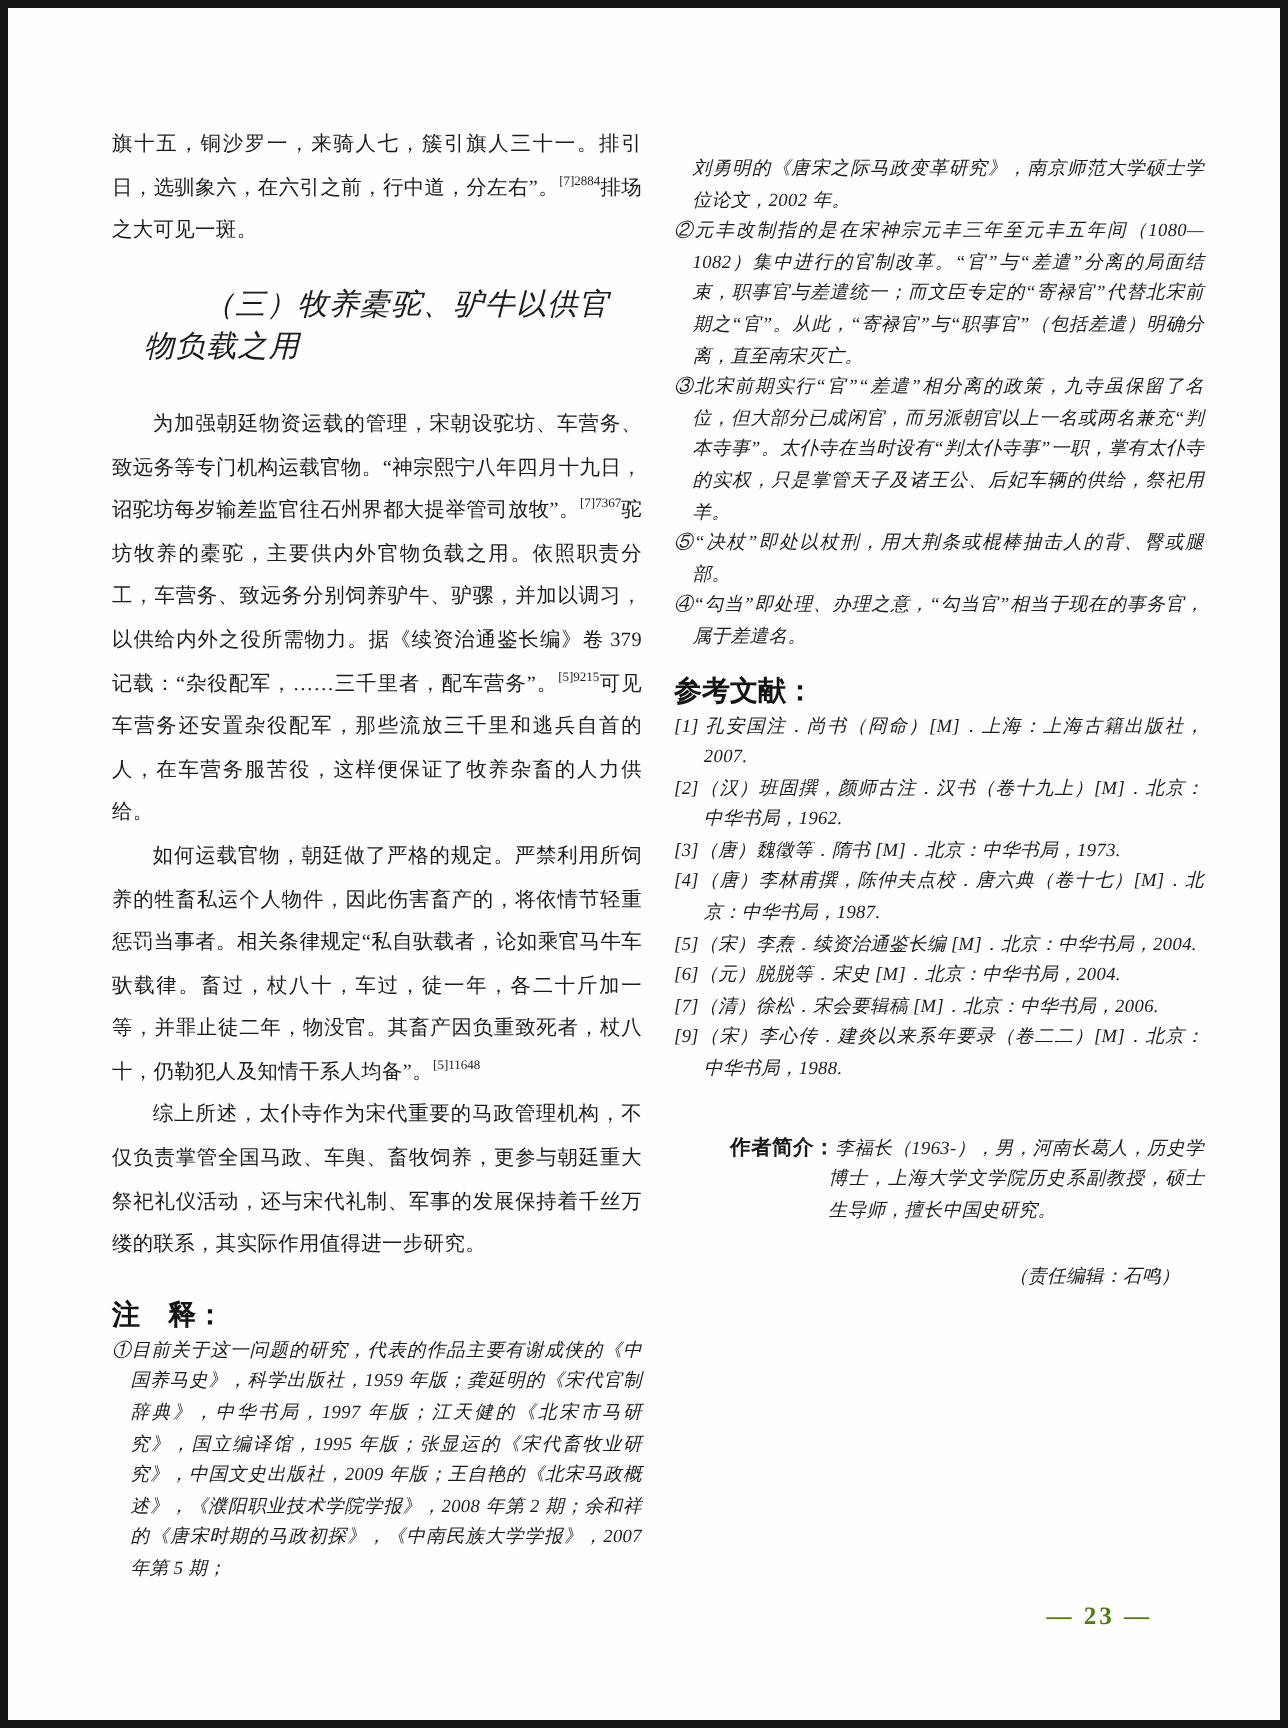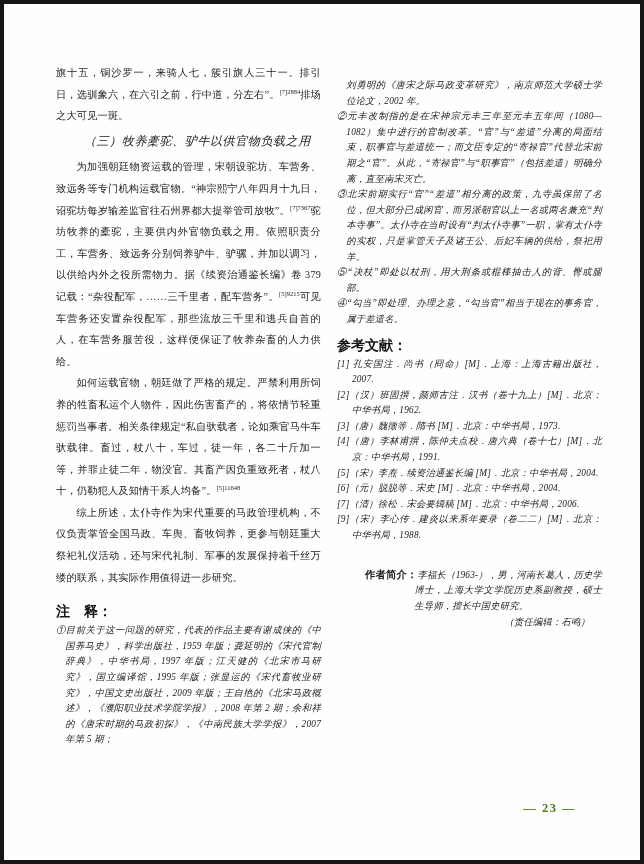--- a/index.html
+++ b/index.html
@@ -12,21 +12,21 @@
   .columns { display:flex; padding:58px 38px 0 52px; gap:16px; }
   .col { width:265px; }
   .col-right { padding-top:16px; }
 
   .body-text {
     margin:0; font-size:10.2px; line-height:21.6px;
     text-align:justify; letter-spacing:0.2px;
   }
   .indent { text-indent:2em; }
   .section-heading {
-    margin:4px; font-size:12px; line-height:21.6px;
+    margin:16px; font-size:15px; line-height:21.6px;
     font-style:italic; text-indent:2em; letter-spacing:0.6px;
   }
   sup { font-size:6.5px; line-height:0; vertical-align:super; letter-spacing:0; }
 
   .small-text {
     margin:0; font-size:9.3px; line-height:15.6px;
     text-align:justify; font-style:italic; letter-spacing:0.2px;
   }
   .block-header {
     margin:0; font-family:"Liberation Sans","DejaVu Sans",sans-serif;
@@ -42,21 +42,21 @@
   .refs-block .block-header { margin-bottom:4px; }
   .ref-item { padding-left:1.6em; text-indent:-1.6em; }
 
   .author-block { margin-top:23px; }
   .author-first { padding-left:5.3em; text-indent:-5.3em;margin-left:28px; }
   .author-label {
     font-family:"Liberation Sans","DejaVu Sans",sans-serif;
     font-weight:bold; font-style:normal; font-size:10.3px;
   }
   .author-cont { padding-left:5.3em; }
-  .editor-line { text-align:right; padding-right:12px; margin-top:1px; }
+  .editor-line { text-align:right; padding-right:12px; margin-top:18px; }
 
   .page-number {
     position:absolute; top:797px; right:64px;
     font-weight:bold; font-size:12.5px; letter-spacing:1.5px; color:#4d7c0f;
   }
 </style>
 </head>
 <body>
 
 <div class="page">
@@ -84,21 +84,21 @@
       <p class="small-text note-item">②元丰改制指的是在宋神宗元丰三年至元丰五年间（1080—1082）集中进行的官制改革。“官”与“差遣”分离的局面结束，职事官与差遣统一；而文臣专定的“寄禄官”代替北宋前期之“官”。从此，“寄禄官”与“职事官”（包括差遣）明确分离，直至南宋灭亡。</p>
       <p class="small-text note-item">③北宋前期实行“官”“差遣”相分离的政策，九寺虽保留了名位，但大部分已成闲官，而另派朝官以上一名或两名兼充“判本寺事”。太仆寺在当时设有“判太仆寺事”一职，掌有太仆寺的实权，只是掌管天子及诸王公、后妃车辆的供给，祭祀用羊。</p>
       <p class="small-text note-item">⑤“决杖”即处以杖刑，用大荆条或棍棒抽击人的背、臀或腿部。</p>
       <p class="small-text note-item">④“勾当”即处理、办理之意，“勾当官”相当于现在的事务官，属于差遣名。</p>
 
       <div class="refs-block">
         <p class="block-header">参考文献：</p>
         <p class="small-text ref-item">[1] 孔安国注．尚书（冏命）[M]．上海：上海古籍出版社，2007.</p>
         <p class="small-text ref-item">[2]（汉）班固撰，颜师古注．汉书（卷十九上）[M]．北京：中华书局，1962.</p>
         <p class="small-text ref-item">[3]（唐）魏徵等．隋书 [M]．北京：中华书局，1973.</p>
-        <p class="small-text ref-item">[4]（唐）李林甫撰，陈仲夫点校．唐六典（卷十七）[M]．北京：中华书局，1991.</p>
+        <p class="small-text ref-item">[4]（唐）李林甫撰，陈仲夫点校．唐六典（卷十七）[M]．北京：中华书局，1987.</p>
         <p class="small-text ref-item">[5]（宋）李焘．续资治通鉴长编 [M]．北京：中华书局，2004.</p>
         <p class="small-text ref-item">[6]（元）脱脱等．宋史 [M]．北京：中华书局，2004.</p>
         <p class="small-text ref-item">[7]（清）徐松．宋会要辑稿 [M]．北京：中华书局，2006.</p>
         <p class="small-text ref-item">[9]（宋）李心传．建炎以来系年要录（卷二二）[M]．北京：中华书局，1988.</p>
       </div>
 
       <div class="author-block">
         <p class="small-text author-first"><span class="author-label">作者简介：</span><span>李福长（1963-），男，河南长葛人，历史学博士，上海大学文学院历史系副教授，硕士生导师，擅长中国史研究。</span></p>
         <p class="small-text editor-line">（责任编辑：石鸣）</p>
       </div>

